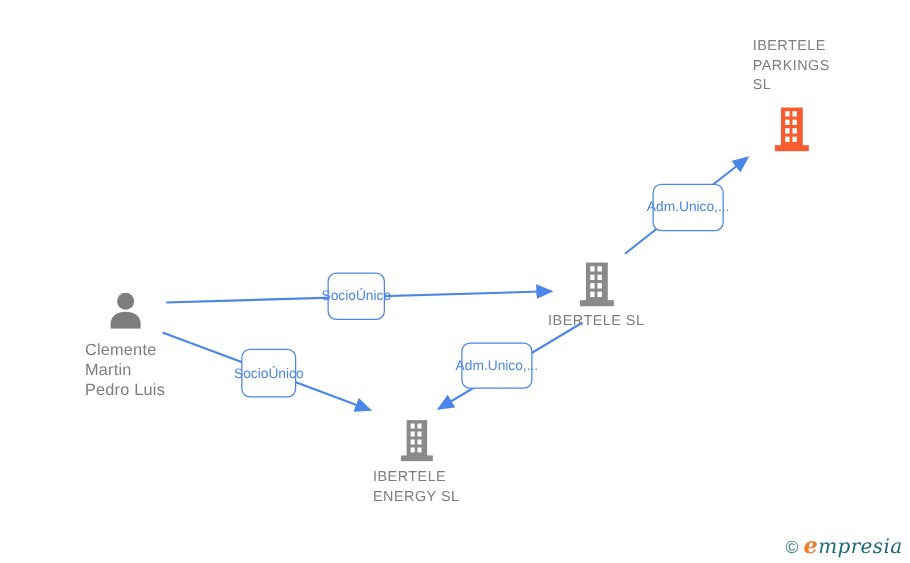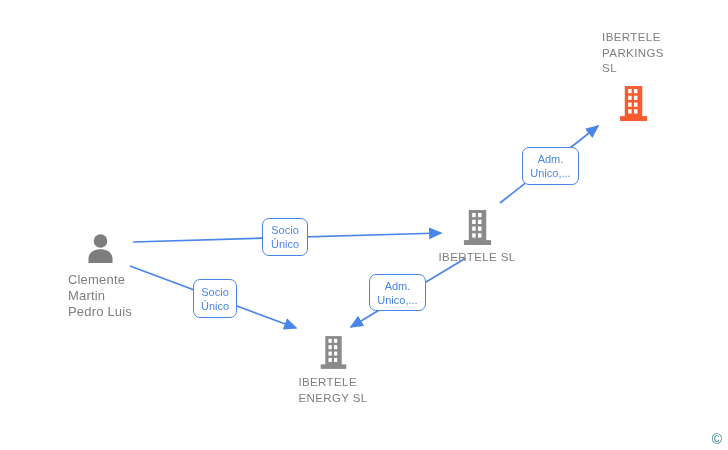--- a/index.html
+++ b/index.html
@@ -13,21 +13,21 @@
   .icon-gray{color:#8a8a8a;}
   .icon-orange{color:#f75c2e;}
   .icon-person{color:#7d7d7d;}
   .node-label{margin-top:4px;text-align:left;color:#7e7e7e;font-size:11.5px;line-height:15.5px;letter-spacing:0.4px;}
   .node-label .tline{display:block;white-space:nowrap;}
   .person-label{margin-top:9px;font-size:13px;line-height:16px;letter-spacing:0.2px;color:#7e7e7e;}
   .label-above{margin:0 0 8px 0;}
   .edge-label{
     position:absolute;z-index:3;box-sizing:border-box;background:#ffffff;
     border:1.5px solid #4a86e8;border-radius:7px;color:#4a86e8;
-    display:flex;flex-direction:column;align-items:center;justify-content:center;
+    display:flex;flex-direction:row;align-items:center;justify-content:center;
     font-size:11px;line-height:14px;text-align:center;cursor:pointer;
   }
   .edge-label .tline{display:block;white-space:nowrap;}
   .watermark{
     position:absolute;right:6px;bottom:3px;z-index:4;
     font-family:"DejaVu Serif","Liberation Serif",serif;
     display:flex;align-items:baseline;gap:4px;
   }
   .wm-copy{color:#2b7a8c;font-size:14px;font-family:"Liberation Sans","DejaVu Sans",sans-serif;}
   .wm-brand{font-style:italic;font-size:16px;color:#1f6b7a;letter-spacing:0.3px;}
@@ -137,15 +137,16 @@
     <span class="tline">Adm.</span>
     <span class="tline">Unico,...</span>
   </div>
   <div class="edge-label" style="left:369px;top:274px;width:57px;height:37px;">
     <span class="tline">Adm.</span>
     <span class="tline">Unico,...</span>
   </div>
 
   <div class="watermark">
     <span class="wm-copy">©</span>
+    <span class="wm-brand"><span class="wm-e">e</span><span>mpresia</span></span>
   </div>
 
 </div>
 
 </body></html>

